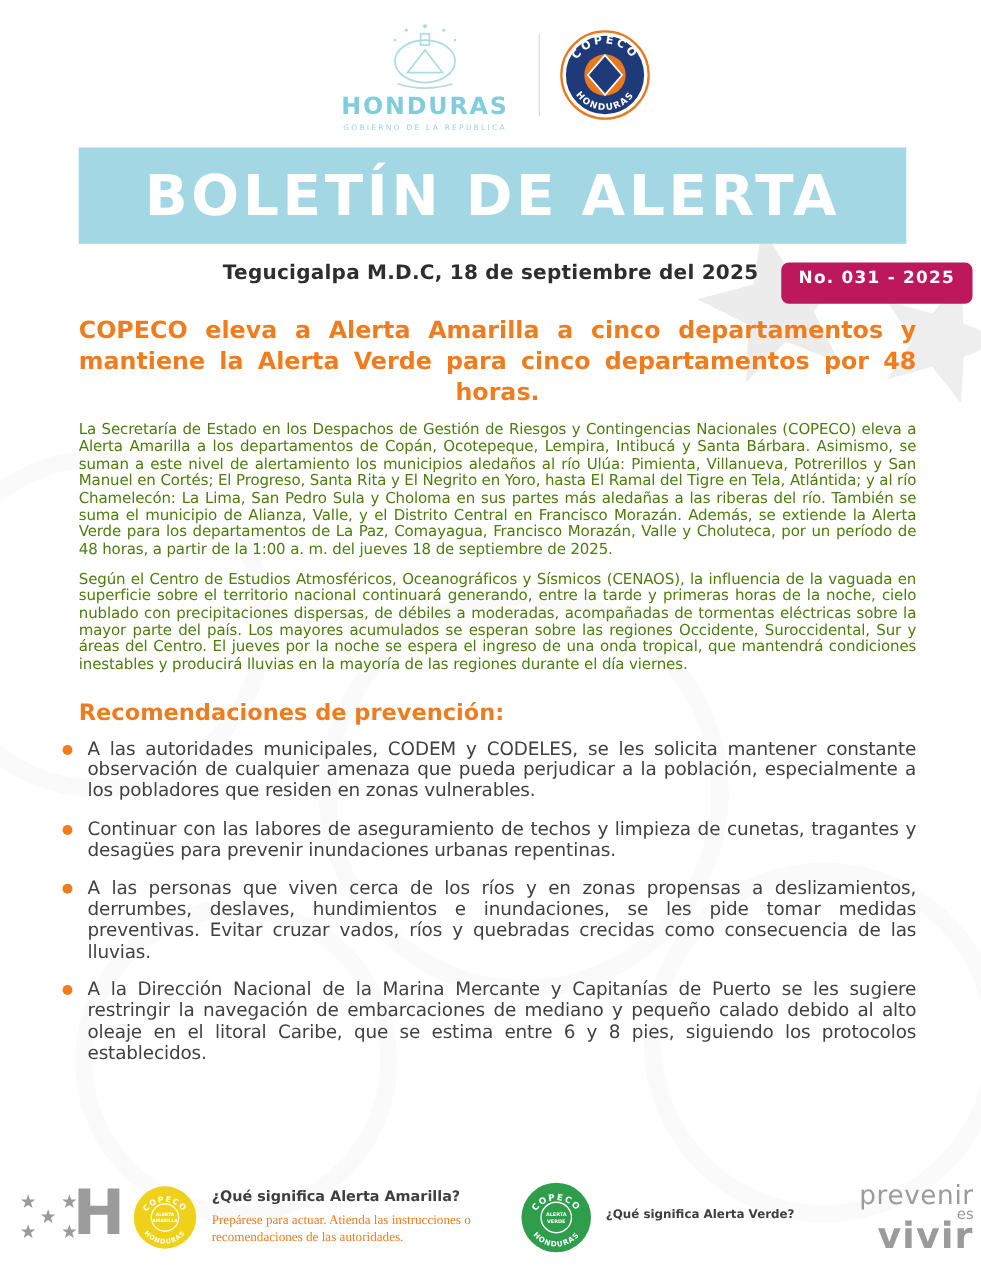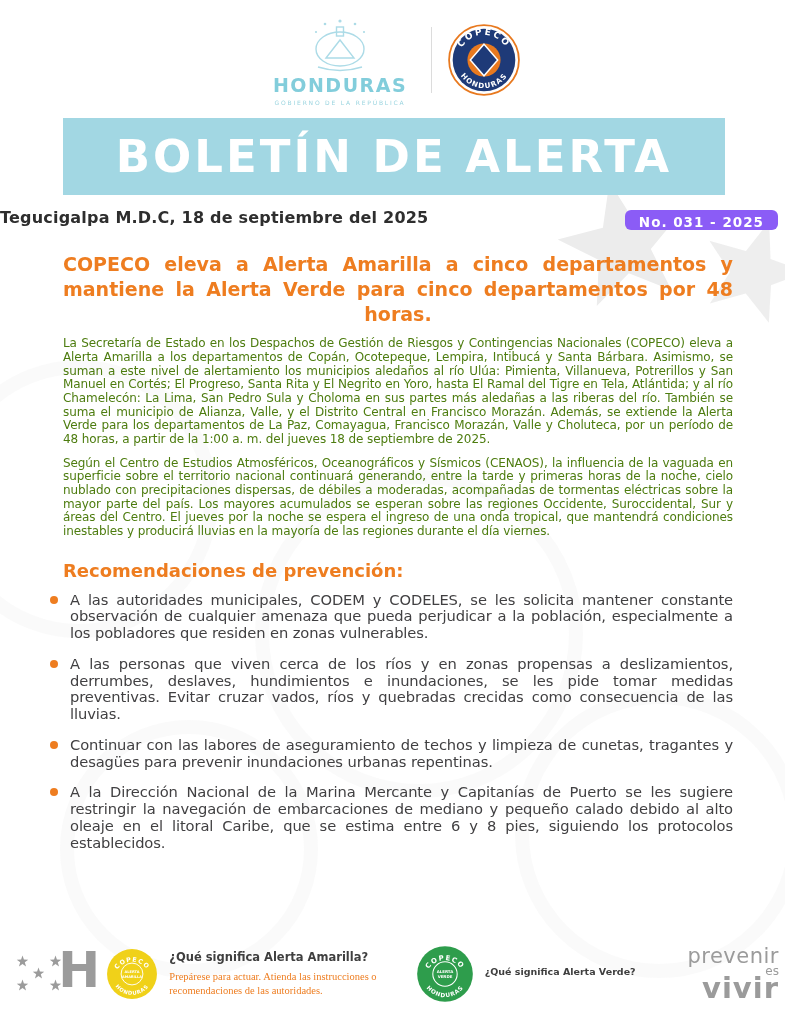--- a/index.html
+++ b/index.html
@@ -27,23 +27,23 @@
   .logo-divider { width:1px; height:66px; background:#DCDCDC; margin:0 16px; }
   .copeco-logo { width:72px; height:72px; }
 
   
   .banner { position:relative; z-index:1; margin:8px 60px 0 63px; height:77px; background:#A2D7E3;
             display:flex; align-items:center; justify-content:center;text-align:center; }
   .banner-title { color:#fff; font-size:45px; font-weight:800; letter-spacing:3px; white-space:nowrap; }
 
   
   .dateline { position:relative; z-index:1; margin-top:13px; height:28px; }
-  .date-text { text-align:left; font-size:16px; font-weight:600; color:#2E2E2E; letter-spacing:.2px; }
-  .bulletin-badge { position:absolute; right:7px; top:2px; background:#8b5cf6; color:#fff;
-                    font-size:13.5px; font-weight:600; padding:4px 14px 0; border-radius:6px; letter-spacing:1px; }
+  .date-text { text-align:center; font-size:16px; font-weight:600; color:#2E2E2E; letter-spacing:.2px; }
+  .bulletin-badge { position:absolute; right:7px; top:2px; background:#be185d; color:#fff;
+                    font-size:13.5px; font-weight:600; padding:4px 14px 13px; border-radius:6px; letter-spacing:1px; }
 
   
   .content { position:relative; z-index:1; margin:16px 52px 0 63px; }
   .headline { font-size:19px; font-weight:bold; color:#EE7D20; text-align:justify; text-align-last:center;
               line-height:1.32; margin:0; }
   .body-p { font-size:12px; color:#4d7c0f; text-align:justify; line-height:1.14;
             letter-spacing:-0.1px; margin:10px 0 0; }
   .rec-heading { font-size:18px; font-weight:bold; color:#EE7D20; margin:21px 0 0; }
   .rec-list { list-style:none; margin:11px 0 0 -13px; padding:0; }
   .rec-item { position:relative; padding-left:20px; font-size:14.7px; color:#414042; text-align:justify;
@@ -152,25 +152,25 @@
     <p class="body-p">La Secretaría de Estado en los Despachos de Gestión de Riesgos y Contingencias Nacionales (COPECO) eleva a Alerta Amarilla a los departamentos de Copán, Ocotepeque, Lempira, Intibucá y Santa Bárbara. Asimismo, se suman a este nivel de alertamiento los municipios aledaños al río Ulúa: Pimienta, Villanueva, Potrerillos y San Manuel en Cortés; El Progreso, Santa Rita y El Negrito en Yoro, hasta El Ramal del Tigre en Tela, Atlántida; y al río Chamelecón: La Lima, San Pedro Sula y Choloma en sus partes más aledañas a las riberas del río. También se suma el municipio de Alianza, Valle, y el Distrito Central en Francisco Morazán. Además, se extiende la Alerta Verde para los departamentos de La Paz, Comayagua, Francisco Morazán, Valle y Choluteca, por un período de 48 horas, a partir de la 1:00 a. m. del jueves 18 de septiembre de 2025.</p>
     <p class="body-p">Según el Centro de Estudios Atmosféricos, Oceanográficos y Sísmicos (CENAOS), la influencia de la vaguada en superficie sobre el territorio nacional continuará generando, entre la tarde y primeras horas de la noche, cielo nublado con precipitaciones dispersas, de débiles a moderadas, acompañadas de tormentas eléctricas sobre la mayor parte del país. Los mayores acumulados se esperan sobre las regiones Occidente, Suroccidental, Sur y áreas del Centro. El jueves por la noche se espera el ingreso de una onda tropical, que mantendrá condiciones inestables y producirá lluvias en la mayoría de las regiones durante el día viernes.</p>
     <h2 class="rec-heading">Recomendaciones de prevención:</h2>
     <ul class="rec-list">
       <li class="rec-item">
         <span class="bullet-dot"></span>
         <span>A las autoridades municipales, CODEM y CODELES, se les solicita mantener constante observación de cualquier amenaza que pueda perjudicar a la población, especialmente a los pobladores que residen en zonas vulnerables.</span>
       </li>
       <li class="rec-item">
         <span class="bullet-dot"></span>
+        <span>Continuar con las labores de aseguramiento de techos y limpieza de cunetas, tragantes y desagües para prevenir inundaciones urbanas repentinas.</span>
+      </li>
+      <li class="rec-item">
+        <span class="bullet-dot"></span>
         <span>A las personas que viven cerca de los ríos y en zonas propensas a deslizamientos, derrumbes, deslaves, hundimientos e inundaciones, se les pide tomar medidas preventivas. Evitar cruzar vados, ríos y quebradas crecidas como consecuencia de las lluvias.</span>
-      </li>
-      <li class="rec-item">
-        <span class="bullet-dot"></span>
-        <span>Continuar con las labores de aseguramiento de techos y limpieza de cunetas, tragantes y desagües para prevenir inundaciones urbanas repentinas.</span>
       </li>
       <li class="rec-item">
         <span class="bullet-dot"></span>
         <span>A la Dirección Nacional de la Marina Mercante y Capitanías de Puerto se les sugiere restringir la navegación de embarcaciones de mediano y pequeño calado debido al alto oleaje en el litoral Caribe, que se estima entre 6 y 8 pies, siguiendo los protocolos establecidos.</span>
       </li>
     </ul>
   </div>
 
   <div class="footer">
 

